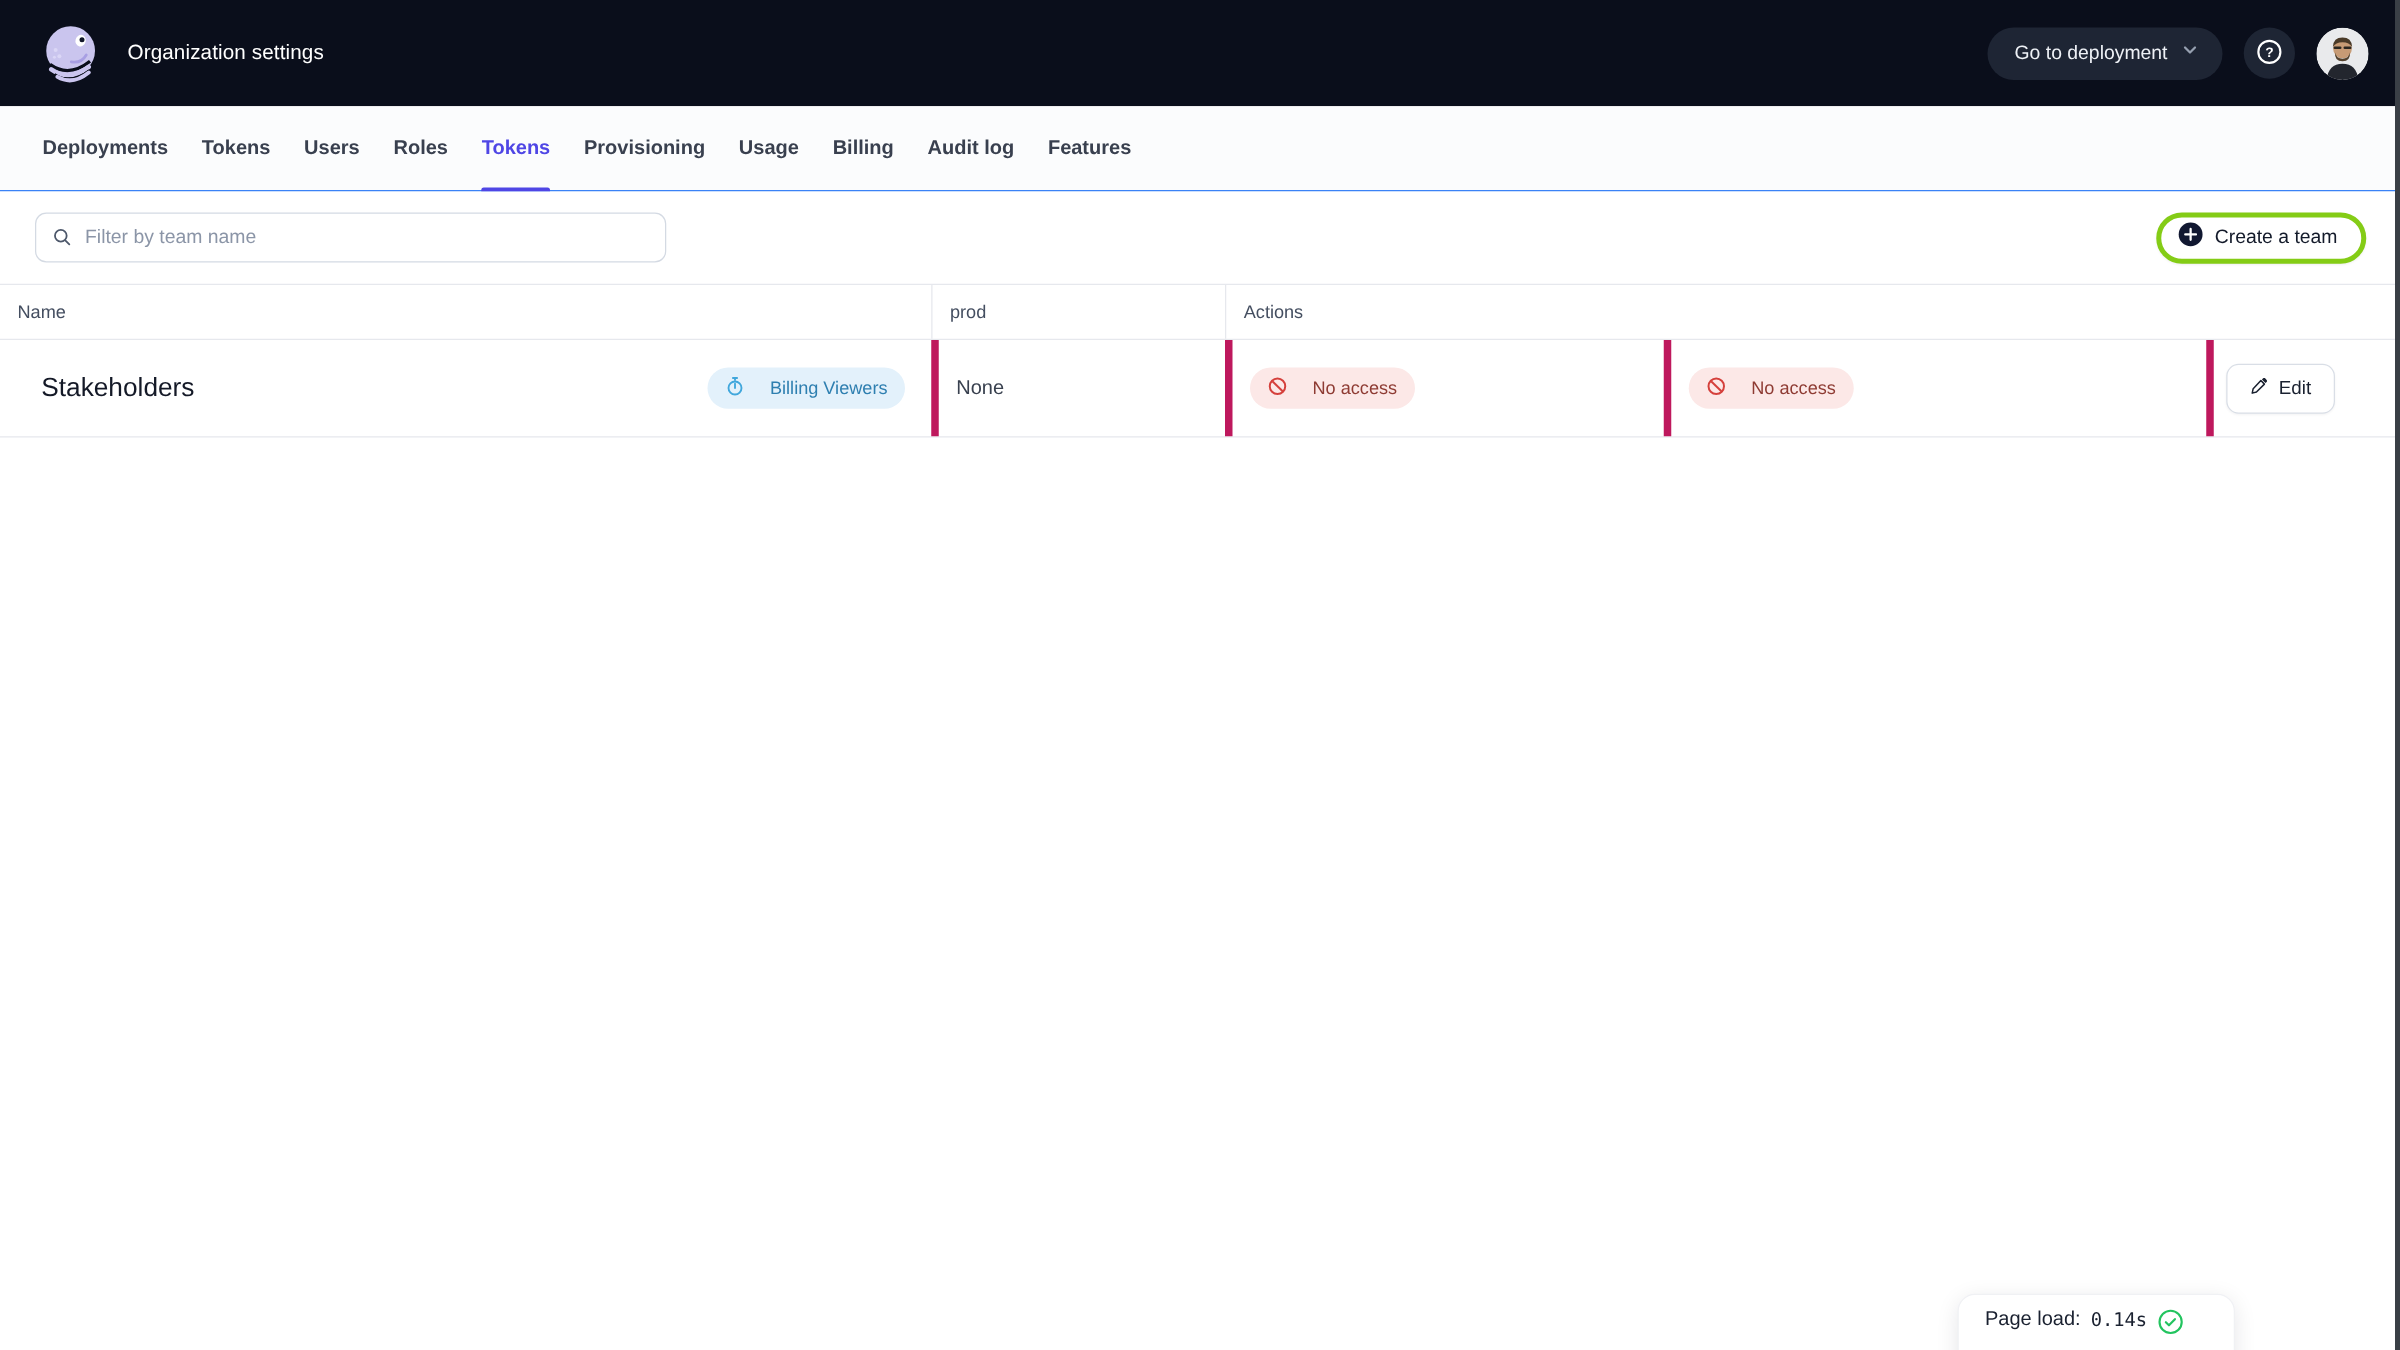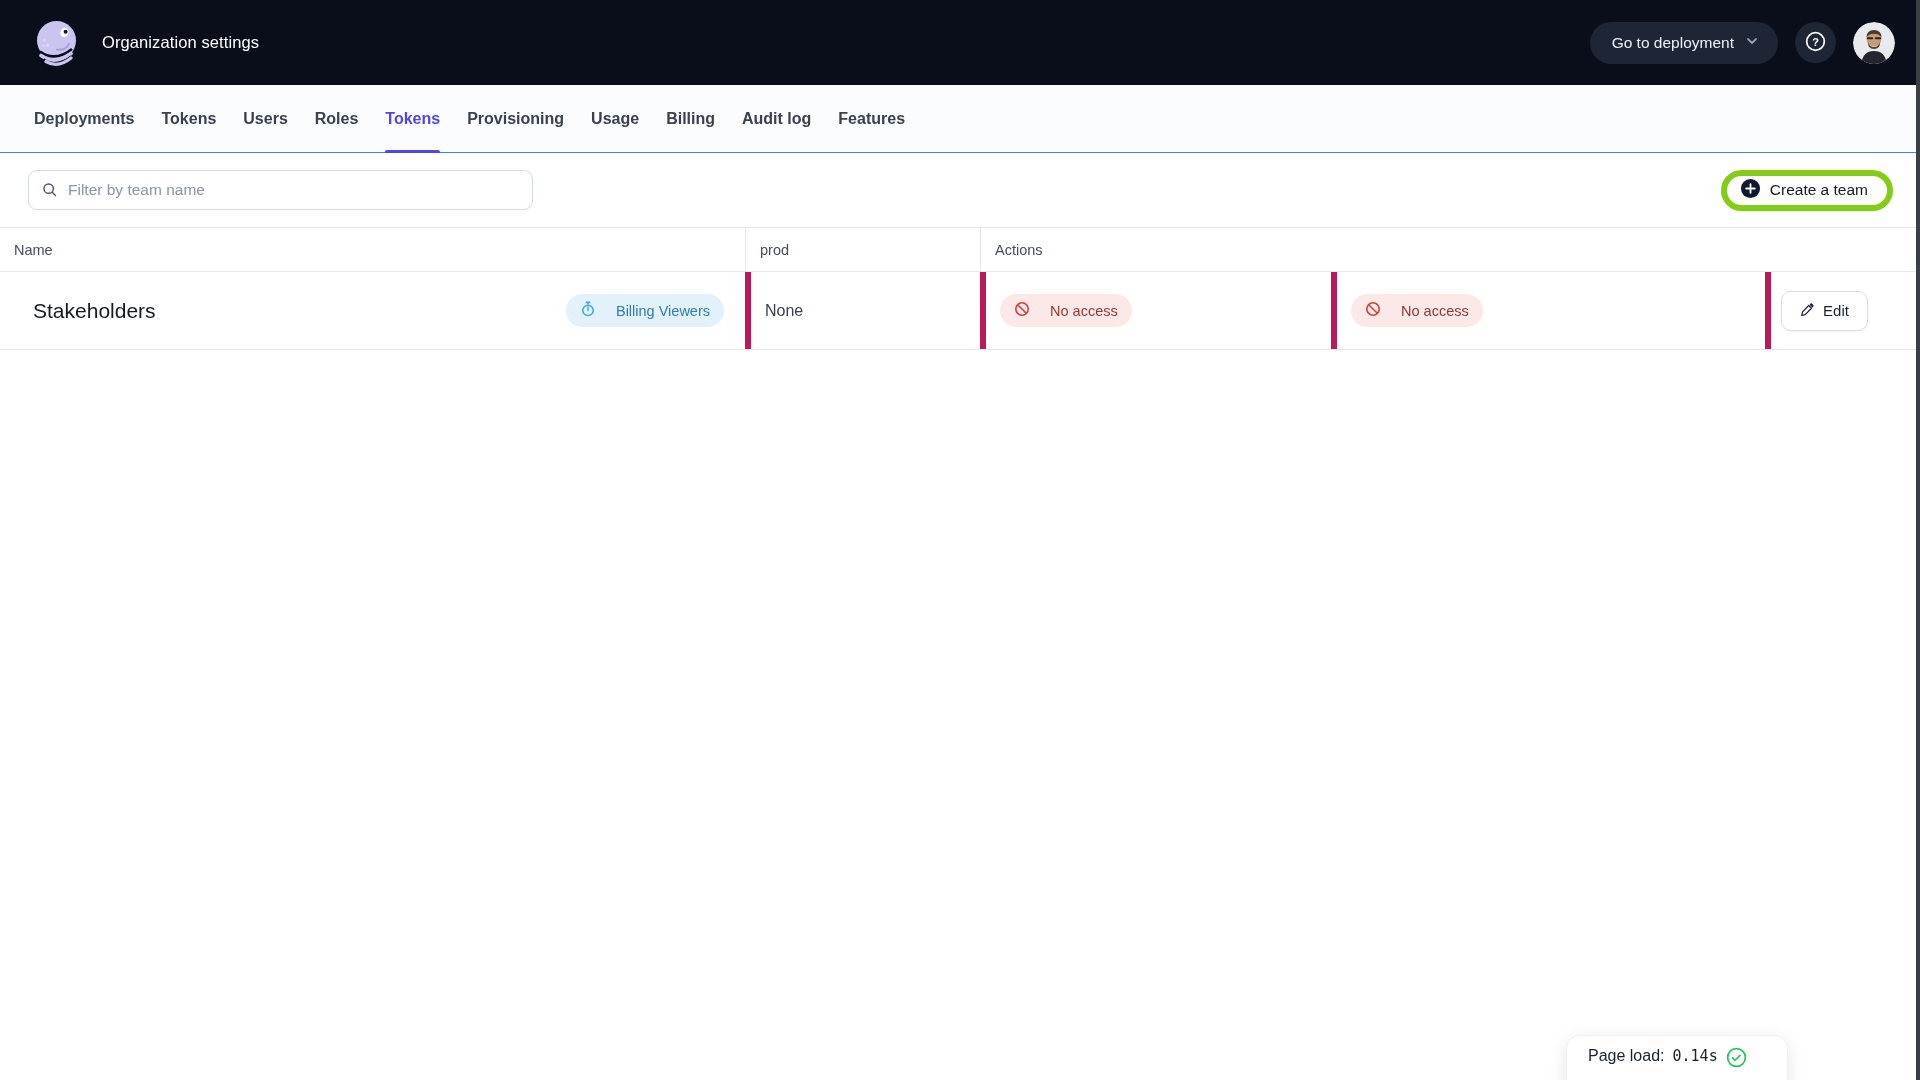--- a/index.html
+++ b/index.html
@@ -32,21 +32,21 @@
   
   .toolbar{position:absolute;top:153px;left:0;width:1920px;height:74px;display:flex;
     align-items:center;padding:0 27px 0 28px;box-sizing:border-box;}
   .search-wrap{position:relative;width:505px;height:40px;}
   .search-wrap svg{position:absolute;left:13px;top:11px;}
   .search-input{width:100%;height:40px;box-sizing:border-box;border:1px solid #d4dae3;
     border-radius:9px;padding:0 12px 0 39px;font-size:15.5px;color:#1a2130;outline:none;
     font-family:"Liberation Sans",sans-serif;background:#fff;}
   .search-input::placeholder{color:#8b95a7;}
   .create-btn{margin-left:auto;height:41px;border-radius:21px;background:#ffffff;
-    border:6px solid #84cc16;box-shadow:0 1px 2px rgba(16,24,40,.06);cursor:pointer;
+    border:4px solid #84cc16;box-shadow:0 1px 2px rgba(16,24,40,.06);cursor:pointer;
     display:flex;align-items:center;gap:9px;padding:0 19px 0 13px;font-size:15.5px;
     font-weight:500;color:#131a2a;font-family:"Liberation Sans",sans-serif;}
 
   
   .table{position:absolute;top:227px;left:0;width:1920px;}
   .thead,.trow{display:grid;grid-template-columns:745px 235px 351px 434px 1fr;}
   .thead{height:43px;border-top:1px solid #e6e8ed;border-bottom:1px solid #e6e8ed;}
   .th{display:flex;align-items:center;font-size:14.5px;color:#444e60;padding-left:14px;
     box-sizing:border-box;}
   .th:first-child{}

